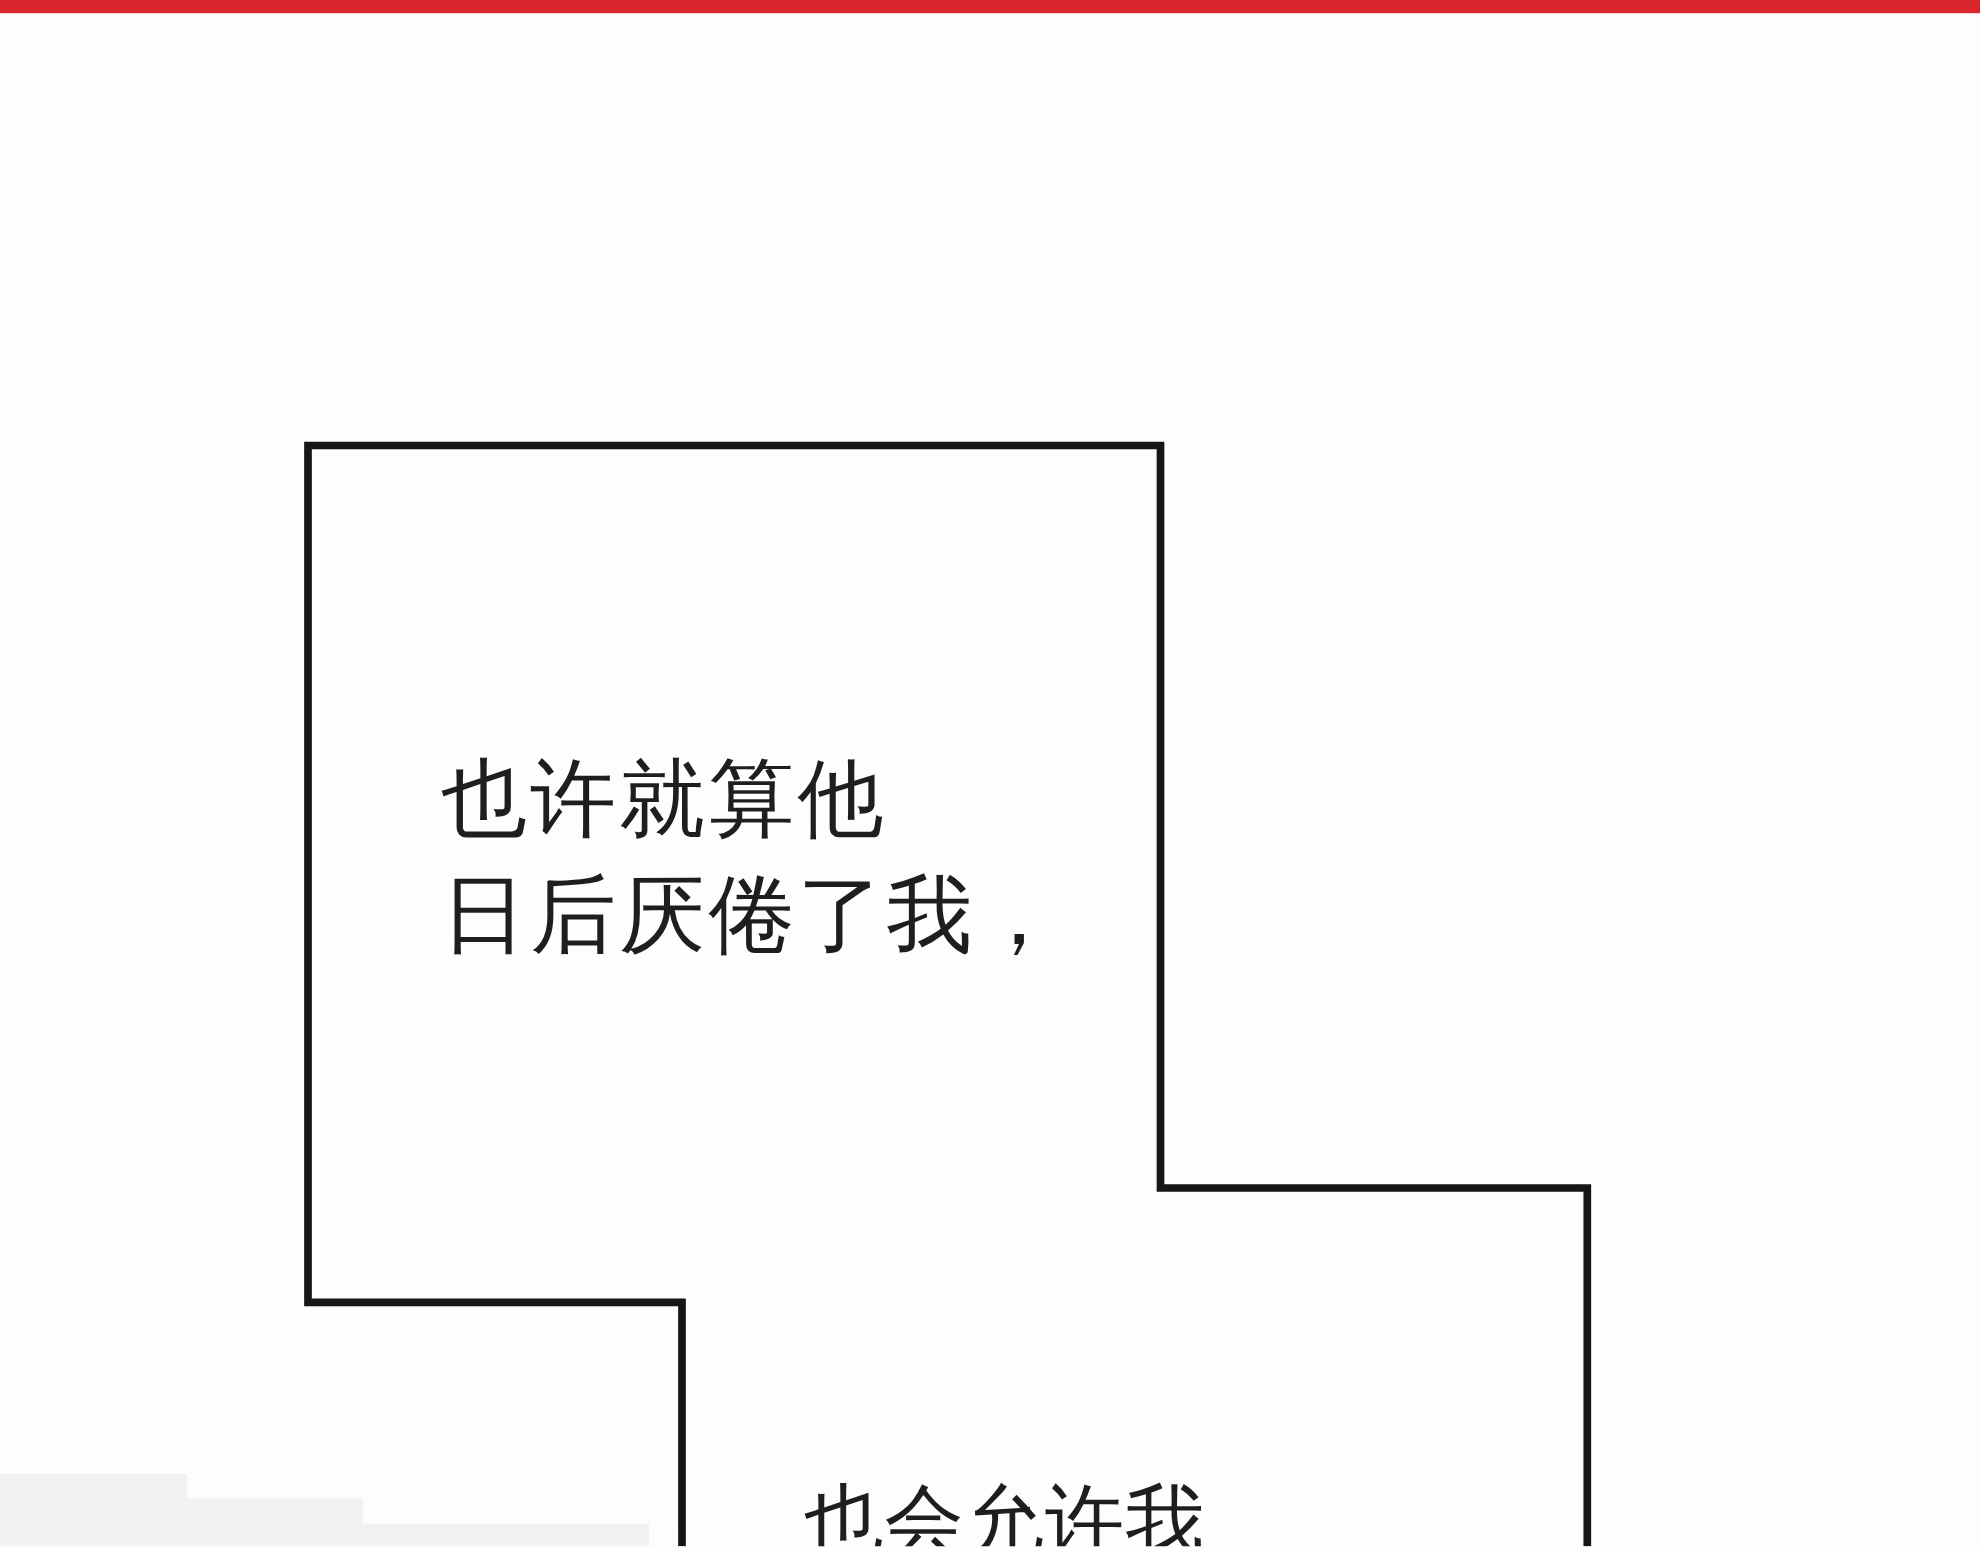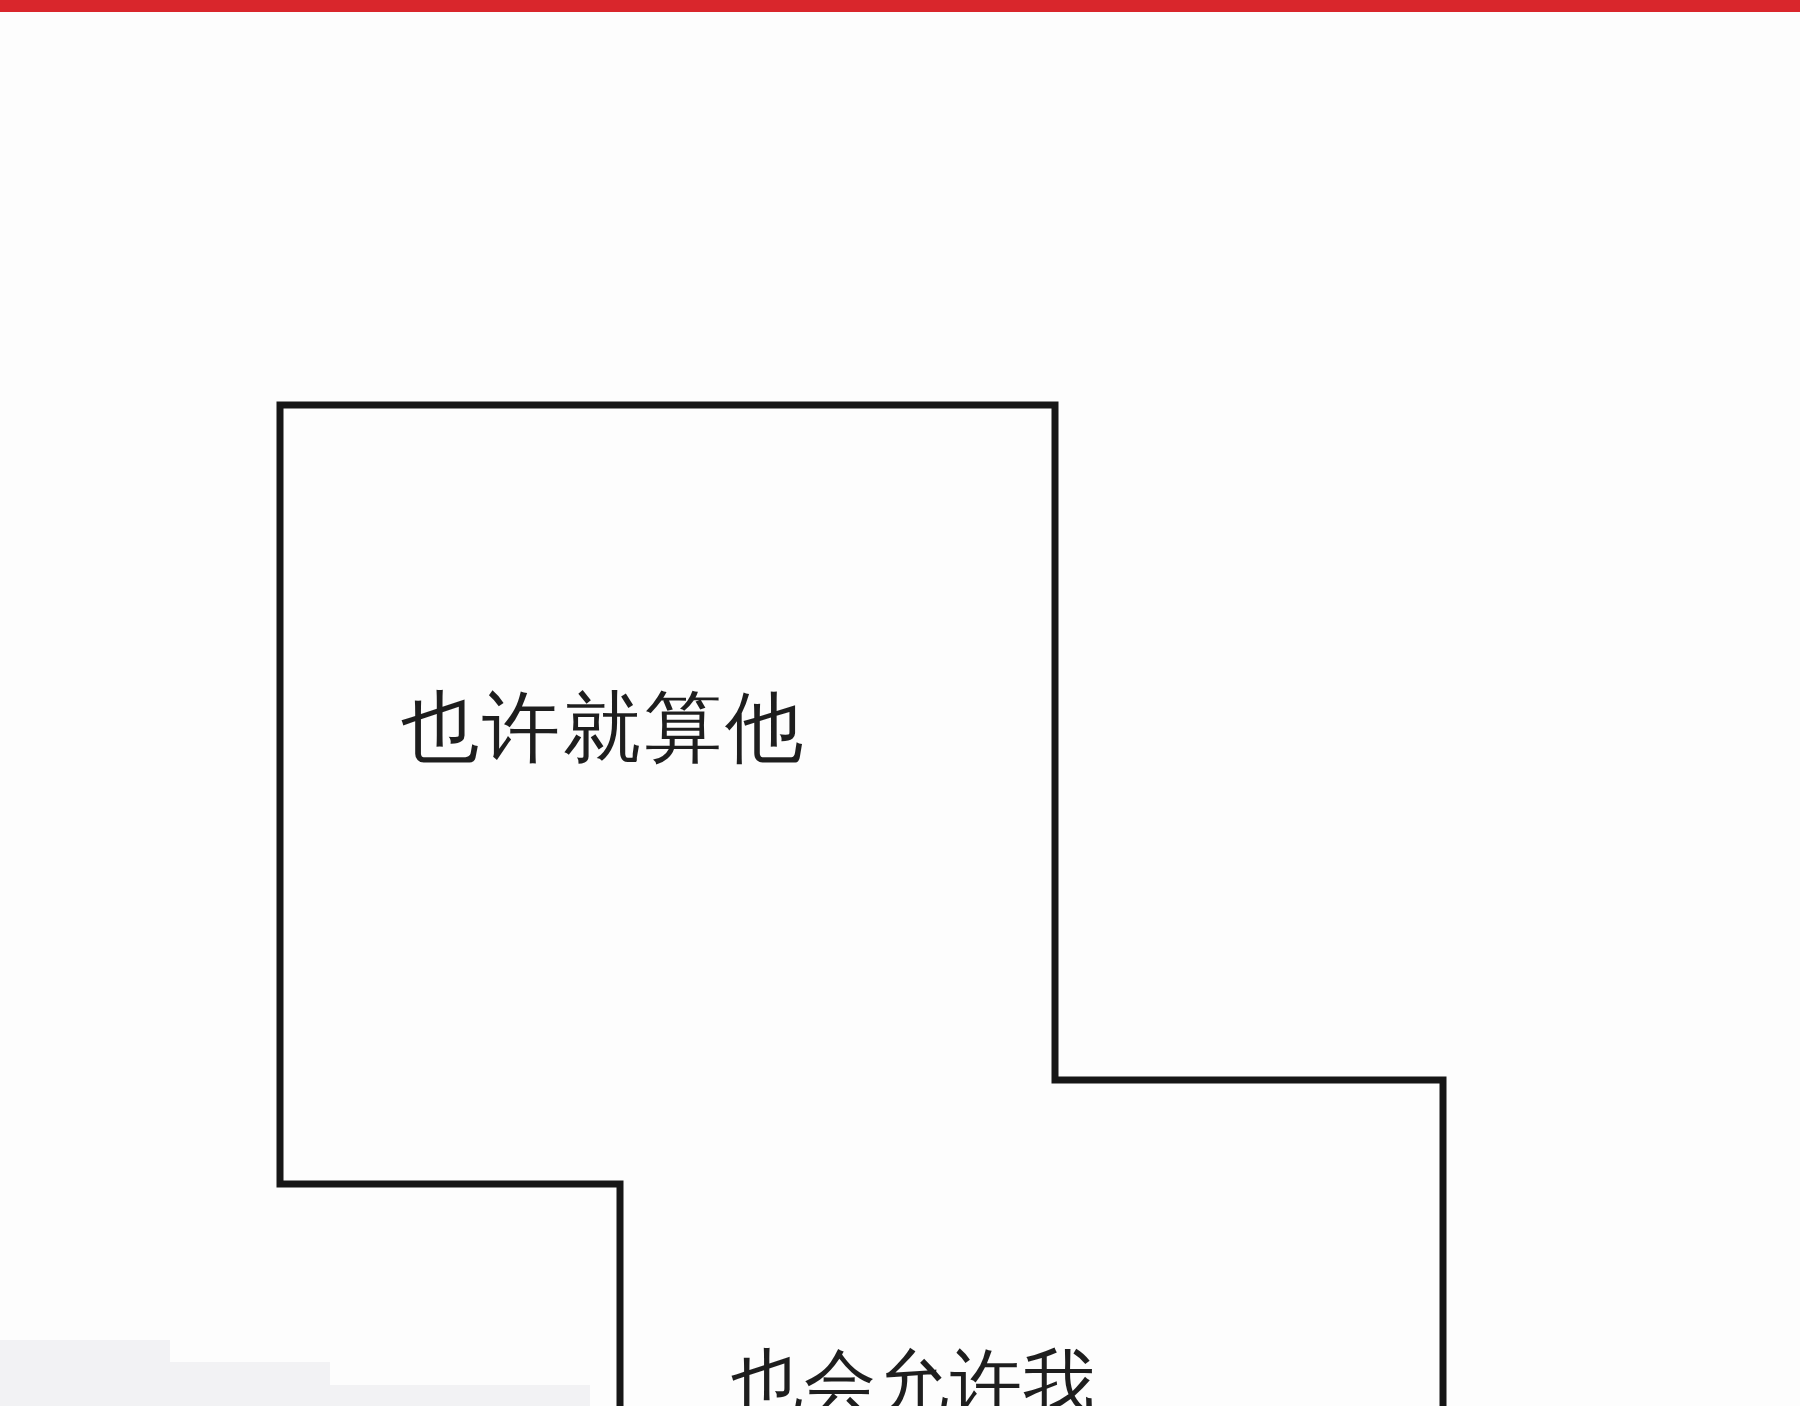--- a/index.html
+++ b/index.html
@@ -52,16 +52,17 @@
 
     <rect x="0" y="0" width="1800" height="12" fill="#d9262c"></rect>
 
     <polygon points="0,1406 0,1340 170,1340 170,1362 330,1362 330,1385 590,1385 590,1406" fill="#f2f2f4"></polygon>
 
     <path d="M 620 1406 L 620 1184 L 280 1184 L 280 405 L 1055 405 L 1055 1080 L 1443 1080 L 1443 1406" fill="none" stroke-width="7" stroke-linejoin="miter" stroke-linecap="butt" stroke="#161616"></path>
   </svg>
 
   <div id="line1" class="narration narration-top">也许就算他</div>
 
+  <div id="line2" class="narration narration-top">日后厌倦了我，</div>
 
   <div class="narration narration-bottom">也会允许我</div>
 
 </div>
 
 </body></html>

